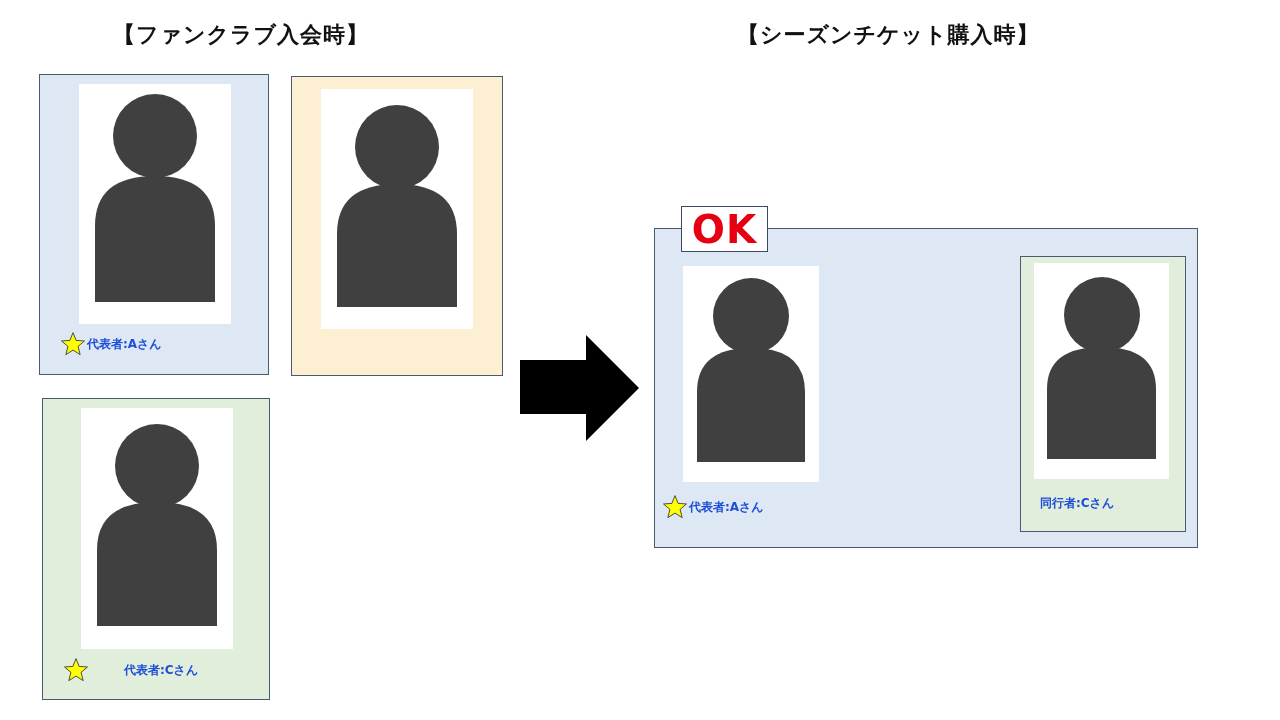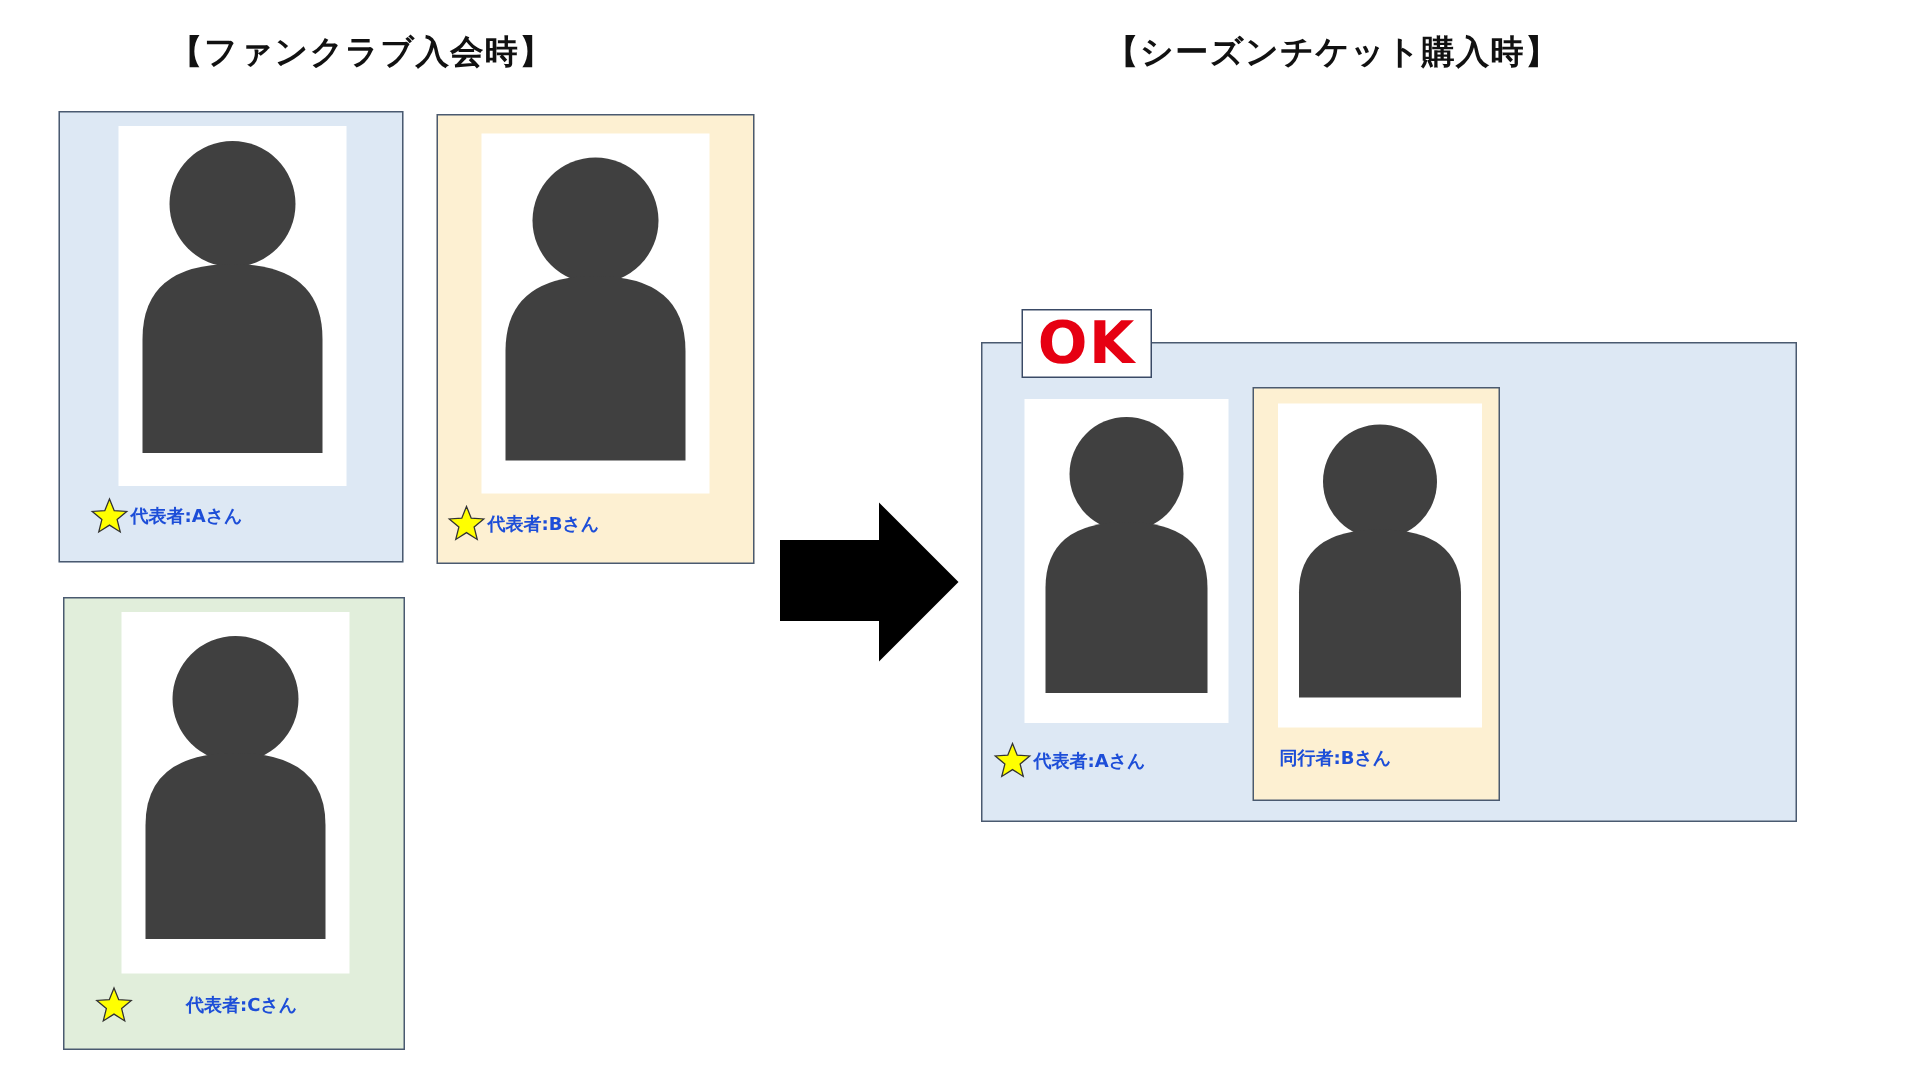--- a/index.html
+++ b/index.html
@@ -39,26 +39,20 @@
   </div>
 </div>
 
 <div class="card yellow" style="left:291px; top:76px; width:212px; height:300px;">
   <div class="photo" style="left:29px; top:12px; width:152px; height:240px;">
     <svg viewBox="0 0 152 240">
         <circle cx="76" cy="58" r="42" fill="#404040"></circle>
         <path d="M16 218 L16 145 Q16 95 76 95 Q136 95 136 145 L136 218 Z" fill="#404040"></path>
       </svg>
   </div>
-  <div class="label" style="left:6px; top:259px;">
-    <svg class="star" viewBox="0 0 24 24">
-        <polygon points="12,1.5 14.9,8.7 22.6,9.2 16.7,14.2 18.6,21.8 12,17.6 5.4,21.8 7.3,14.2 1.4,9.2 9.1,8.7" fill="#ffff00" stroke="#333" stroke-width="0.8"></polygon>
-      </svg>
-    <span>代表者:Bさん</span>
-  </div>
 </div>
 
 <div class="card green" style="left:42px; top:398px; width:228px; height:302px;">
   <div class="photo" style="left:38px; top:9px; width:152px; height:241px;">
     <svg viewBox="0 0 152 241">
         <circle cx="76" cy="58" r="42" fill="#404040"></circle>
         <path d="M16 218 L16 142 Q16 94 76 94 Q136 94 136 142 L136 218 Z" fill="#404040"></path>
       </svg>
   </div>
   <div class="label" style="left:20px; top:258px;gap:34px;">
@@ -81,27 +75,27 @@
         <path d="M14 196 L14 126 Q14 82 68 82 Q122 82 122 126 L122 196 Z" fill="#404040"></path>
       </svg>
   </div>
   <div class="label" style="left:7px; top:265px;">
     <svg class="star" viewBox="0 0 24 24">
         <polygon points="12,1.5 14.9,8.7 22.6,9.2 16.7,14.2 18.6,21.8 12,17.6 5.4,21.8 7.3,14.2 1.4,9.2 9.1,8.7" fill="#ffff00" stroke="#333" stroke-width="0.8"></polygon>
       </svg>
     <span>代表者:Aさん</span>
   </div>
 
-  <div class="card yellow" style="left:180px; top:29px; width:165px; height:276px;">
-    <div class="photo" style="left:16px; top:10px; width:136px; height:216px;">
-      <svg viewBox="0 0 136 216">
+
+  <div class="card green" style="left:365px; top:27px; width:166px; height:276px;">
+    <div class="photo" style="left:13px; top:6px; width:135px; height:216px;">
+      <svg viewBox="0 0 135 216">
           <circle cx="68" cy="52" r="38" fill="#404040"></circle>
-          <path d="M14 196 L14 126 Q14 84 68 84 Q122 84 122 126 L122 196 Z" fill="#404040"></path>
+          <path d="M13 196 L13 126 Q13 84 68 84 Q122 84 122 126 L122 196 Z" fill="#404040"></path>
         </svg>
     </div>
-    <div class="label" style="left:17px; top:238px;">
-      <span>同行者:Bさん</span>
+    <div class="label" style="left:19px; top:238px;">
+      <span>同行者:Cさん</span>
     </div>
   </div>
-
 </div>
 
 <div class="okbox" style="left:681px; top:206px; width:87px; height:46px;">OK</div>
 
 </body></html>

